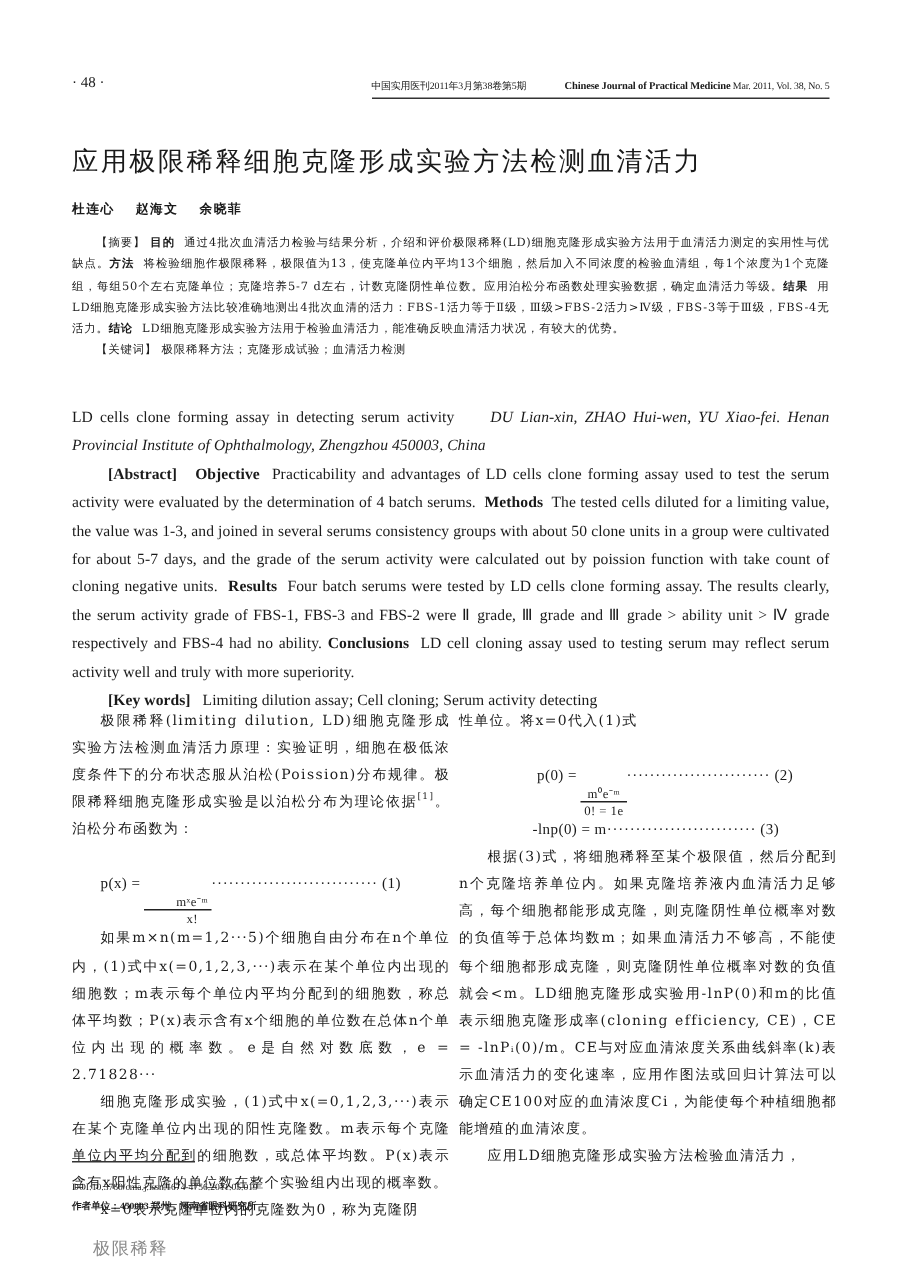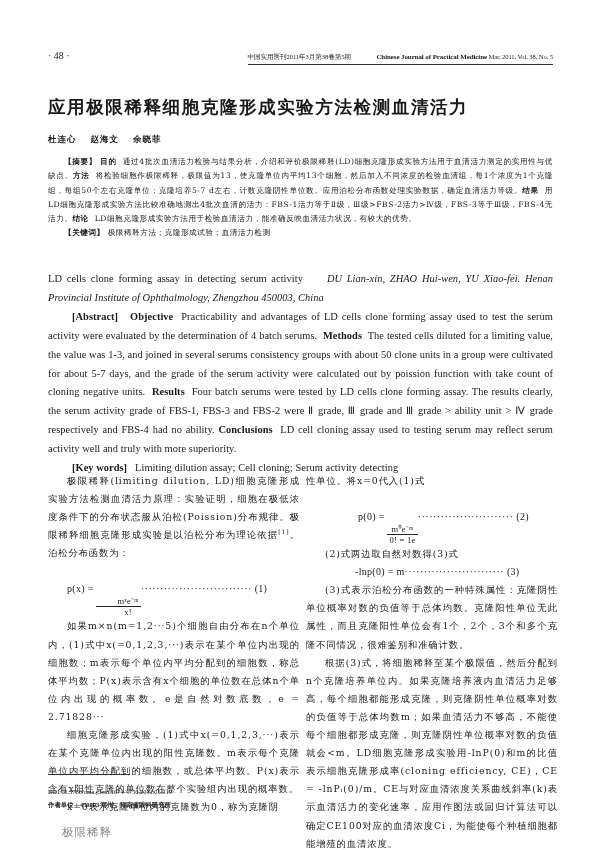--- a/index.html
+++ b/index.html
@@ -17,37 +17,37 @@
   }
   .page-num { position: absolute; left: 0; top: 0; font-size: 10px; font-family: "Liberation Serif", serif; }
   .journal-line {
     position: absolute; right: 0; top: 1px; font-size: 6.6px; letter-spacing: -0.1px;
     border-bottom: 1px solid #333; padding-bottom: 1px; white-space: nowrap;
     font-family: "Liberation Serif", serif;
   }
   .journal-line b { font-weight: bold; font-size: 7px; margin-left: 24px; }
 
   .title {
-    position: absolute; left: 48px; top: 95px; font-size: 17.5px; font-weight: bold;
+    position: absolute; left: 48px; top: 95px; font-size: 17.5px; font-weight: normal;
     letter-spacing: 1.6px; font-family: "DejaVu Sans", sans-serif; white-space: nowrap;
   }
   .authors-cn {
     position: absolute; left: 48px; top: 134px; font-size: 8.5px; font-weight: bold;
     letter-spacing: 1px; white-space: nowrap;
   }
   .authors-cn span { margin-right: 10px; }
 
   
   .abs-cn {
     position: absolute; left: 48px; top: 155px; width: 505px;
     font-size: 7.6px; line-height: 14.3px; letter-spacing: 0.55px;
     text-align: justify;
   }
   .abs-cn p { margin: 0; text-indent: 16px; }
-  .abs-cn .lbl { font-weight: bold; font-family: "DejaVu Sans", sans-serif; margin-top: 25px; }
+  .abs-cn .lbl { font-weight: normal; font-family: "DejaVu Sans", sans-serif; margin-top: 25px; }
   .abs-cn .sec { font-weight: bold; font-family: "DejaVu Sans", sans-serif; margin-right: 6px; }
   .abs-cn .kw-line { text-indent: 16px; }
 
   
   .abs-en {
     position: absolute; left: 48px; top: 270px; width: 505px;
     font-family: "Liberation Serif", serif; font-size: 10.4px; line-height: 18.9px;
     text-align: justify; letter-spacing: 0.05px;
   }
   .abs-en p { margin: 0; }
@@ -153,26 +153,24 @@
     <p class="ind">x=0表示克隆单位内的克隆数为0，称为克隆阴</p>
   </div>
 
   <div class="col col-right">
     <p>性单位。将x=0代入(1)式</p>
     <p class="formula" style="padding-left:52px">
       <span>p(0) =</span>
       <span class="frac"><span class="num">m⁰e⁻ᵐ</span><span class="den">0!  = 1e</span></span><span class="dots">·························</span>
       <span>(2)</span>
     </p>
-    <p class="ind">(2)式两边取自然对数得(3)式</p>
     <p class="formula" style="padding-left:49px">
       <span>-lnp(0) = m</span><span class="dots">··························</span>
       <span>(3)</span>
     </p>
-    <p class="ind">(3)式表示泊松分布函数的一种特殊属性：克隆阴性单位概率对数的负值等于总体均数。克隆阳性单位无此属性，而且克隆阳性单位会有1个，2个，3个和多个克隆不同情况，很难鉴别和准确计数。</p>
     <p class="ind">根据(3)式，将细胞稀释至某个极限值，然后分配到n个克隆培养单位内。如果克隆培养液内血清活力足够高，每个细胞都能形成克隆，则克隆阴性单位概率对数的负值等于总体均数m；如果血清活力不够高，不能使每个细胞都形成克隆，则克隆阴性单位概率对数的负值就会&lt;m。LD细胞克隆形成实验用-lnP(0)和m的比值表示细胞克隆形成率(cloning efficiency, CE)，CE = -lnPᵢ(0)/m。CE与对应血清浓度关系曲线斜率(k)表示血清活力的变化速率，应用作图法或回归计算法可以确定CE100对应的血清浓度Ci，为能使每个种植细胞都能增殖的血清浓度。</p>
     <p class="ind">应用LD细胞克隆形成实验方法检验血清活力，</p>
   </div>
 
   <div class="footnote-rule"></div>
   <div class="footnotes">
     <div>DOI:10.3760/cma.j.issn.1674-4756.2011.05.019</div>
     <div class="aff">作者单位：450003 郑州，河南省眼科研究所</div>
   </div>
 

